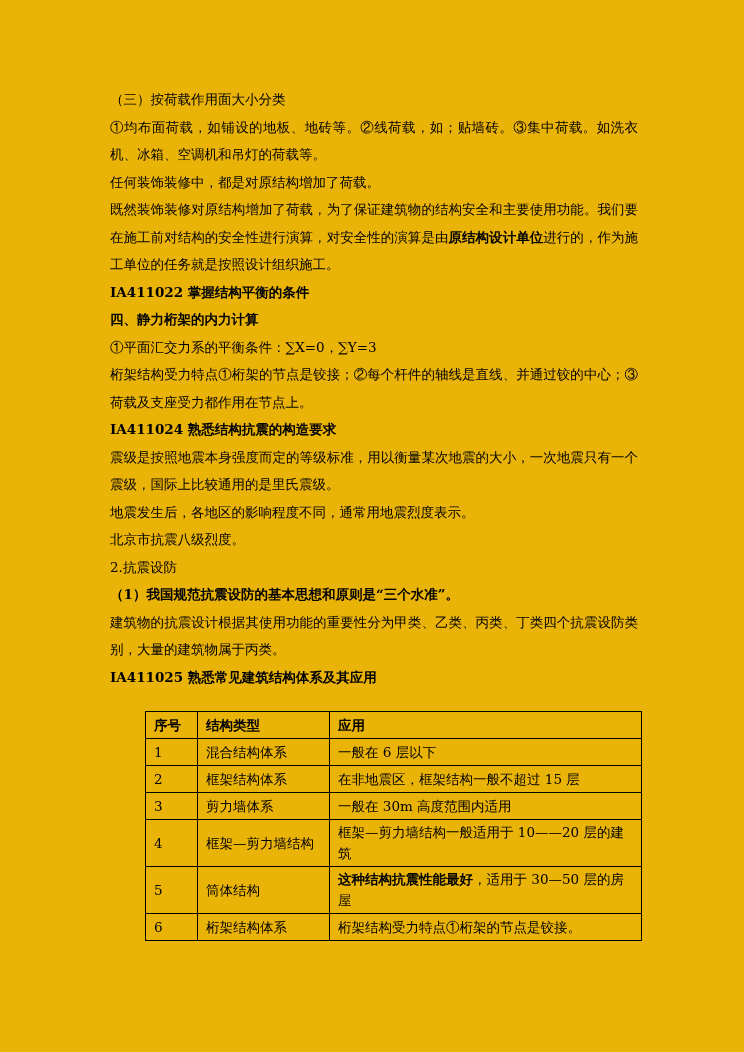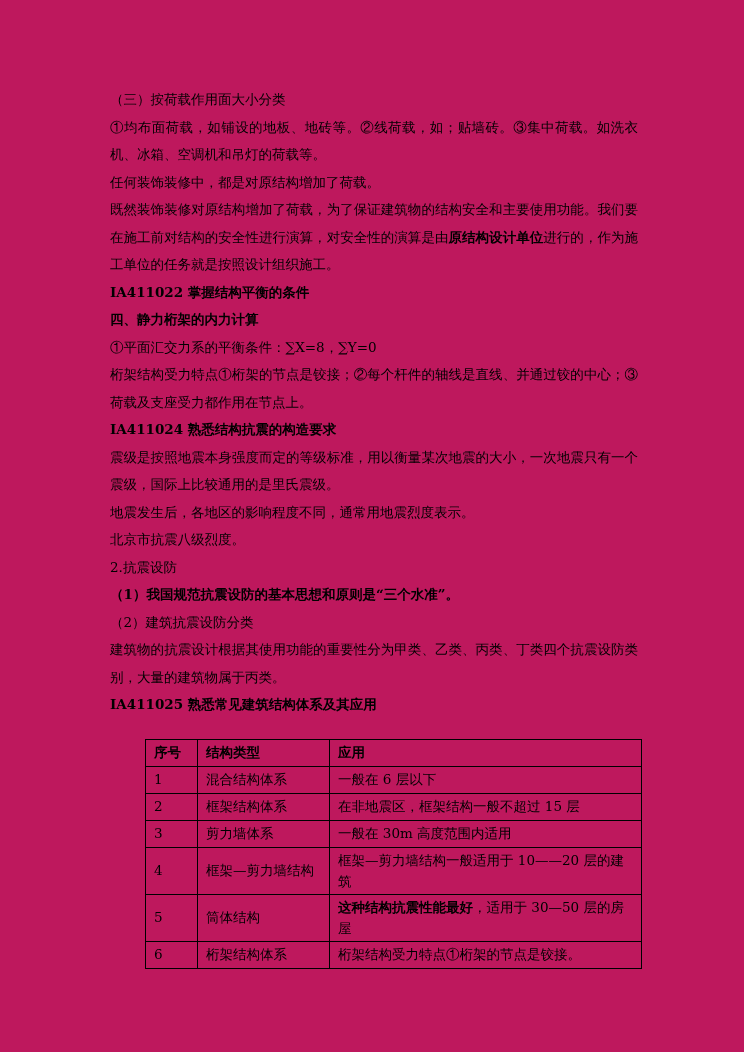--- a/index.html
+++ b/index.html
@@ -7,21 +7,21 @@
     margin: 0;
     padding: 0;
     background: #ffffff;
     font-family: "DejaVu Serif", "Liberation Serif", serif;
     color: #000000;
   }
   .page {
     position: relative;
     width: 744px;
     height: 1052px;
-    background: #be185d;
+    background: #eab308;
     overflow: hidden;
   }
   .content {
     position: absolute;
     left: 110px;
     top: 86px;
     width: 528px;
   }
   .para {
     margin: 0;
@@ -60,29 +60,28 @@
 
 <div class="page">
   <div class="content">
     <div id="paragraphs">
         <p class="para"><span>（三）按荷载作用面大小分类</span></p>
         <p class="para"><span>①均布面荷载，如铺设的地板、地砖等。②线荷载，如；贴墙砖。③集中荷载。如洗衣机、冰箱、空调机和吊灯的荷载等。</span></p>
         <p class="para"><span>任何装饰装修中，都是对原结构增加了荷载。</span></p>
         <p class="para"><span>既然装饰装修对原结构增加了荷载，为了保证建筑物的结构安全和主要使用功能。我们要在施工前对结构的安全性进行演算，对安全性的演算是由</span><span class="bold">原结构设计单位</span><span>进行的，作为施工单位的任务就是按照设计组织施工。</span></p>
         <p class="para"><span class="bold">IA411022 掌握结构平衡的条件</span></p>
         <p class="para"><span class="bold">四、静力桁架的内力计算</span></p>
-        <p class="para"><span>①平面汇交力系的平衡条件：∑X=8，∑Y=0</span></p>
+        <p class="para"><span>①平面汇交力系的平衡条件：∑X=0，∑Y=3</span></p>
         <p class="para"><span>桁架结构受力特点①桁架的节点是铰接；②每个杆件的轴线是直线、并通过铰的中心；③荷载及支座受力都作用在节点上。</span></p>
         <p class="para"><span class="bold">IA411024 熟悉结构抗震的构造要求</span></p>
         <p class="para"><span>震级是按照地震本身强度而定的等级标准，用以衡量某次地震的大小，一次地震只有一个震级，国际上比较通用的是里氏震级。</span></p>
         <p class="para"><span>地震发生后，各地区的影响程度不同，通常用地震烈度表示。</span></p>
         <p class="para"><span>北京市抗震八级烈度。</span></p>
         <p class="para"><span>2.抗震设防</span></p>
         <p class="para"><span class="bold">（1）我国规范抗震设防的基本思想和原则是“三个水准”。</span></p>
-        <p class="para"><span>（2）建筑抗震设防分类</span></p>
         <p class="para"><span>建筑物的抗震设计根据其使用功能的重要性分为甲类、乙类、丙类、丁类四个抗震设防类别，大量的建筑物属于丙类。</span></p>
         <p class="para"><span class="bold">IA411025 熟悉常见建筑结构体系及其应用</span></p>
       </div>
     <table class="doc-table">
       <colgroup>
         <col class="col-no">
         <col class="col-type">
         <col class="col-app">
       </colgroup>
       <thead>

